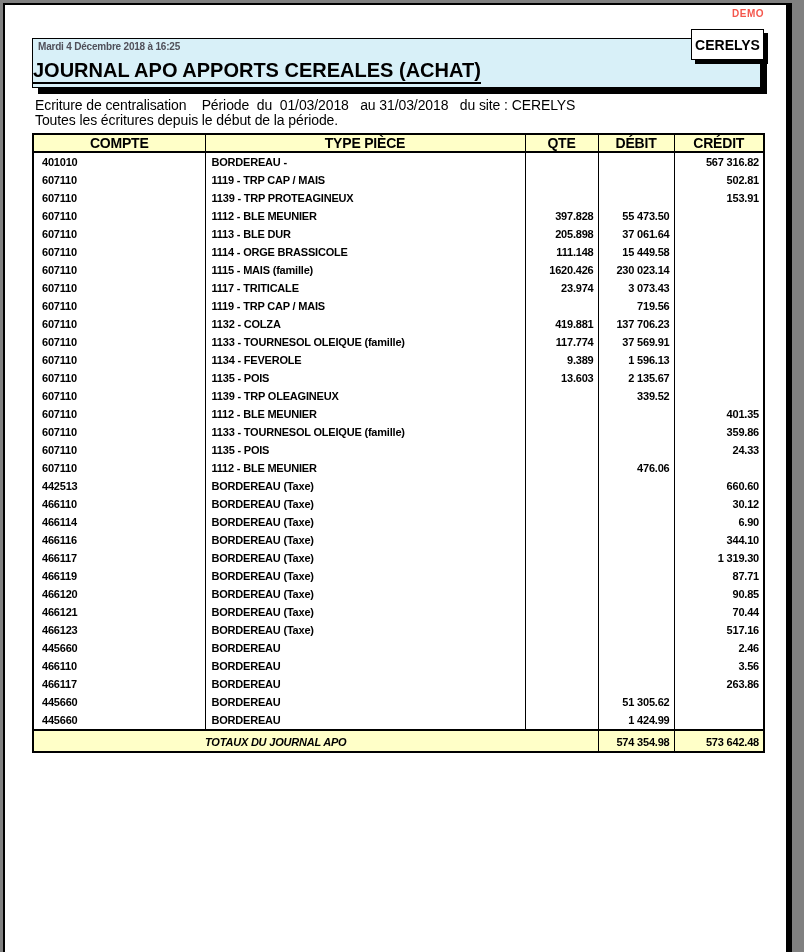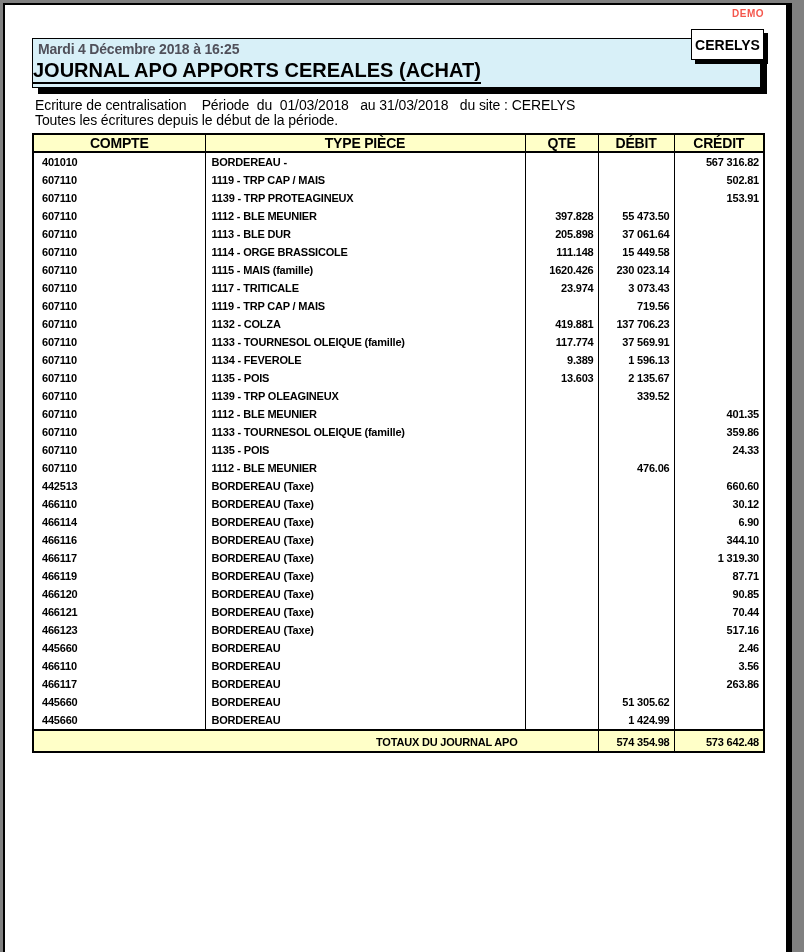--- a/index.html
+++ b/index.html
@@ -19,21 +19,21 @@
   .demo{
     position:absolute;top:3px;right:22px;
     color:var(--demo);font-weight:bold;font-size:10px;letter-spacing:.5px;
   }
   .header-box{
     position:absolute;left:27px;top:33px;width:729px;height:50px;
     background:var(--header-bg);border:1px solid #000;box-shadow:6px 6px 0 #000;
   }
   .report-date{
     position:absolute;left:5px;top:2px;
-    font-size:14px;font-weight:bold;color:var(--date-color);letter-spacing:-0.2px;
+    font-size:10px;font-weight:bold;color:var(--date-color);letter-spacing:-0.2px;
   }
   .report-title{
     position:absolute;bottom:5px;left:0;width:100%;
     font-size:20px;font-weight:bold;color:#000;
   }
   .report-title span{border-bottom:2px solid #000;padding-bottom:1px;}
   .site-box{
     position:absolute;left:686px;top:24px;width:73px;height:31px;z-index:3;
     background:#fff;border:1px solid #000;box-shadow:4px 4px 0 #000;
     display:flex;align-items:center;justify-content:center;
@@ -59,22 +59,23 @@
   }
   td.c0{padding-left:8px;text-align:left;}
   td.c1{padding-left:6px;text-align:left;}
   td.c2,td.c3,td.c4{padding-right:4px;text-align:right;}
   tfoot td{
     background:var(--table-header-bg);
     border-top:2px solid #000;height:38px;line-height:17px;
     vertical-align:top;padding-top:2px;
   }
   td.foot-label{
-    text-align:right;padding-right:80px;font-size:11.5px;
+    text-align:center;padding-right:80px;font-size:11.5px;
     border-left:none;
+    font-style:italic;
   }
 </style>
 </head>
 <body>
 
 <div class="page">
 
   <div class="demo">DEMO</div>
 
   <div class="header-box">

